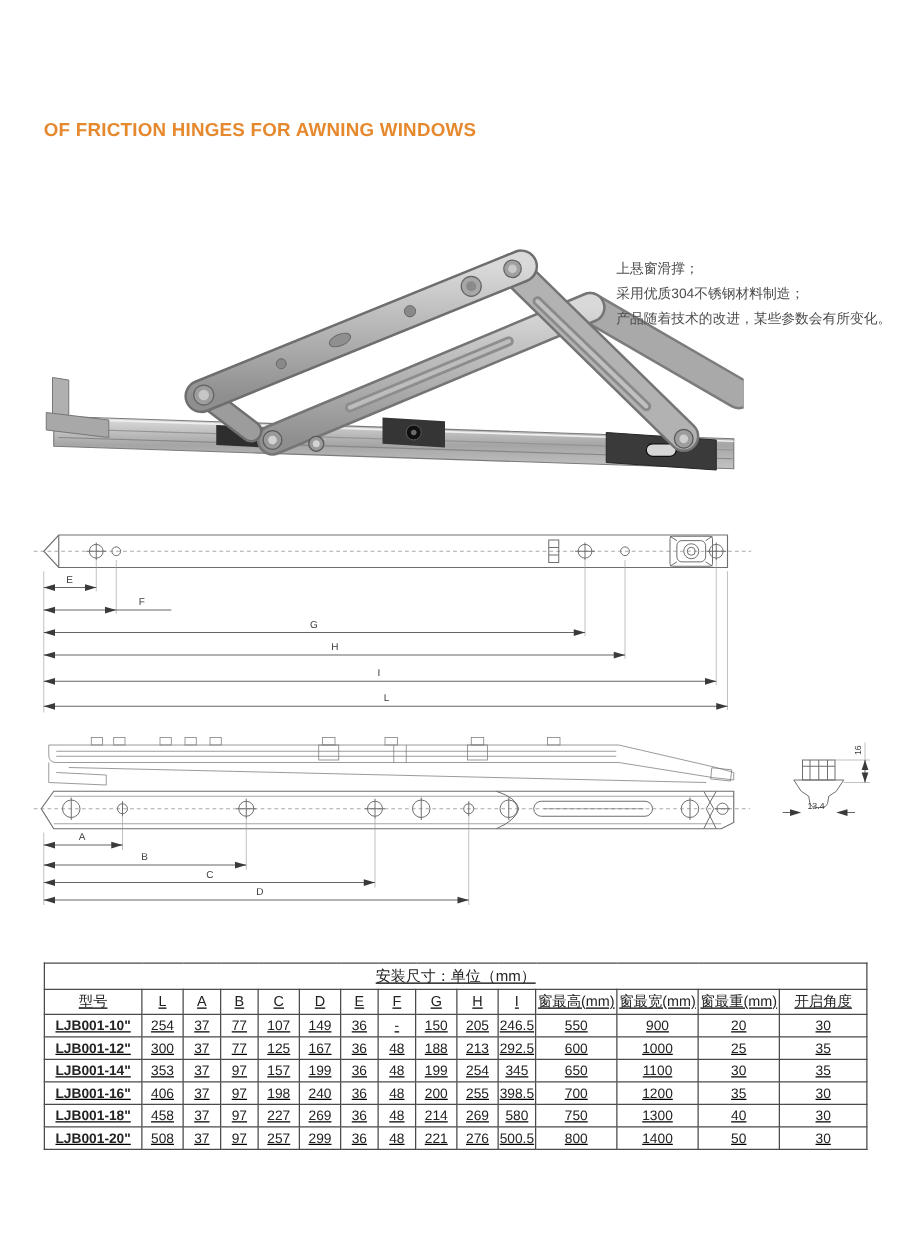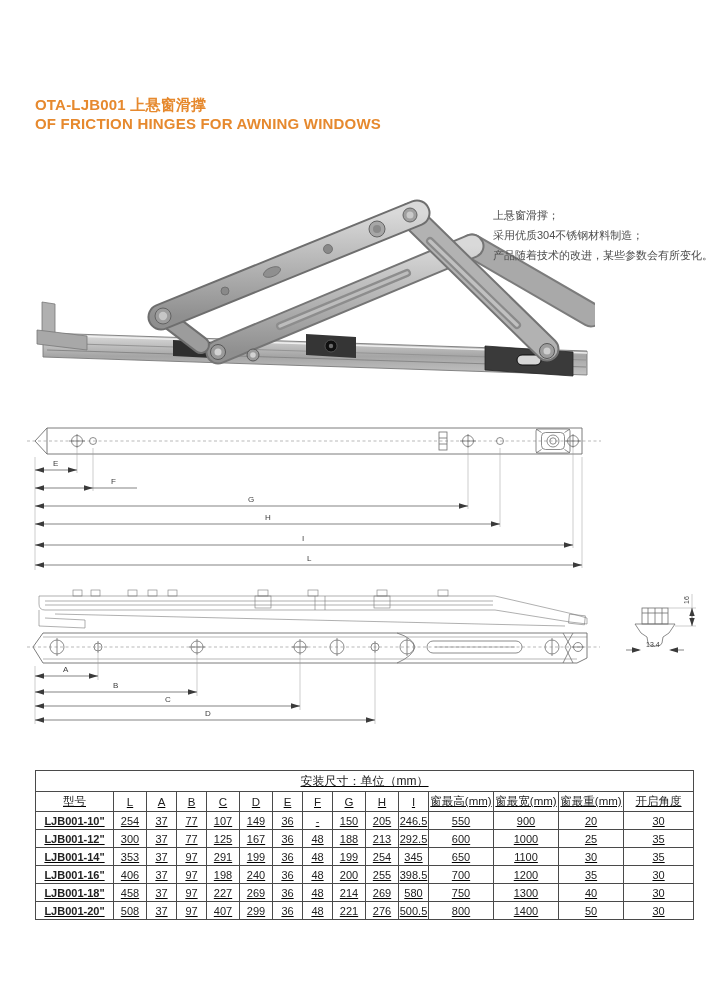--- a/index.html
+++ b/index.html
@@ -24,21 +24,20 @@
   table.spec thead tr.cols-row th{height:19px;font-size:11.5px;margin-top:32px;}
   table.spec td.model{font-weight:bold;}
   svg{display:block;}
   .dimtxt{font-size:8px;fill:#3d3d3d;}
   .dimtxt-s{font-size:7px;fill:#3d3d3d;}
 </style>
 </head>
 <body>
 
 <div id="title-block" class="abs accent" style="color: rgb(230, 137, 46);">
-  <div>OTA-LJB001  上悬窗滑撑</div>
   <div>OF FRICTION HINGES FOR AWNING WINDOWS</div>
 </div>
 
 <svg class="abs" style="left:25px;top:185px" width="570" height="210" viewBox="0 0 570 210">
   <defs>
     <linearGradient id="gTrack" x1="0" y1="0" x2="0" y2="1">
       <stop offset="0" stop-color="#e0e0e0"></stop>
         <stop offset="0.55" stop-color="#a5a5a5"></stop>
         <stop offset="1" stop-color="#c3c3c3"></stop>
     </linearGradient>
@@ -388,21 +387,21 @@
           <td>600</td>
           <td>1000</td>
           <td>25</td>
           <td>35</td>
         </tr>
         <tr>
           <td class="model">LJB001-14"</td>
           <td>353</td>
           <td>37</td>
           <td>97</td>
-          <td>291</td>
+          <td>157</td>
           <td>199</td>
           <td>36</td>
           <td>48</td>
           <td>199</td>
           <td>254</td>
           <td>345</td>
           <td>650</td>
           <td>1100</td>
           <td>30</td>
           <td>35</td>
@@ -439,21 +438,21 @@
           <td>750</td>
           <td>1300</td>
           <td>40</td>
           <td>30</td>
         </tr>
         <tr>
           <td class="model">LJB001-20"</td>
           <td>508</td>
           <td>37</td>
           <td>97</td>
-          <td>407</td>
+          <td>257</td>
           <td>299</td>
           <td>36</td>
           <td>48</td>
           <td>221</td>
           <td>276</td>
           <td>500.5</td>
           <td>800</td>
           <td>1400</td>
           <td>50</td>
           <td>30</td>

